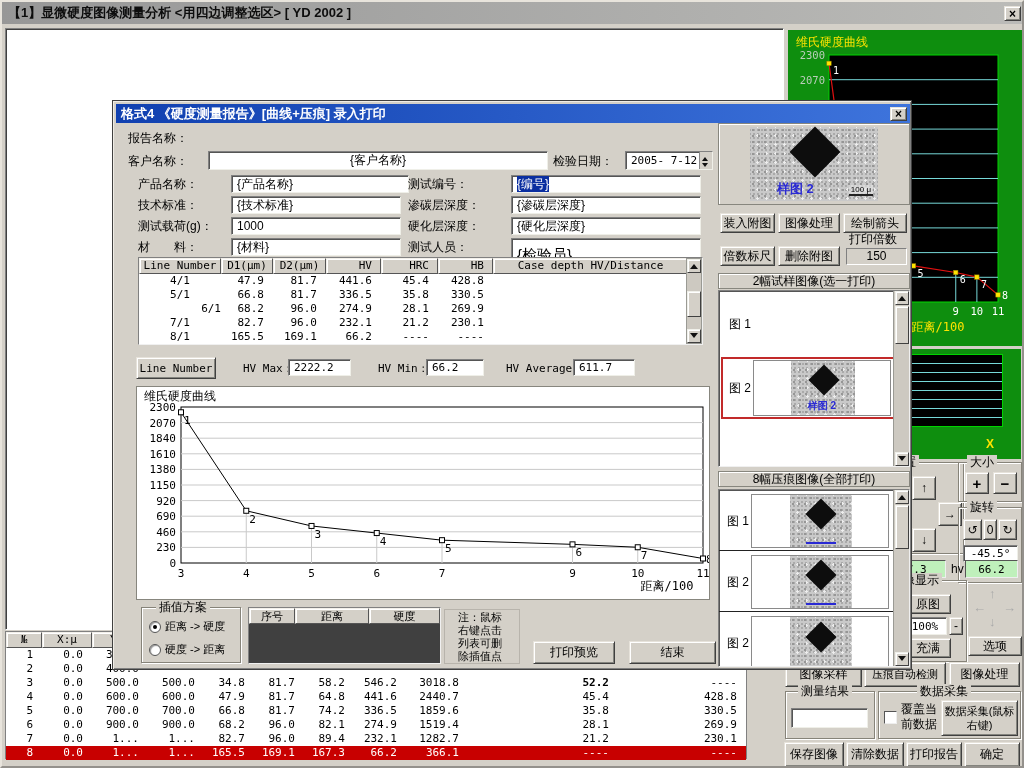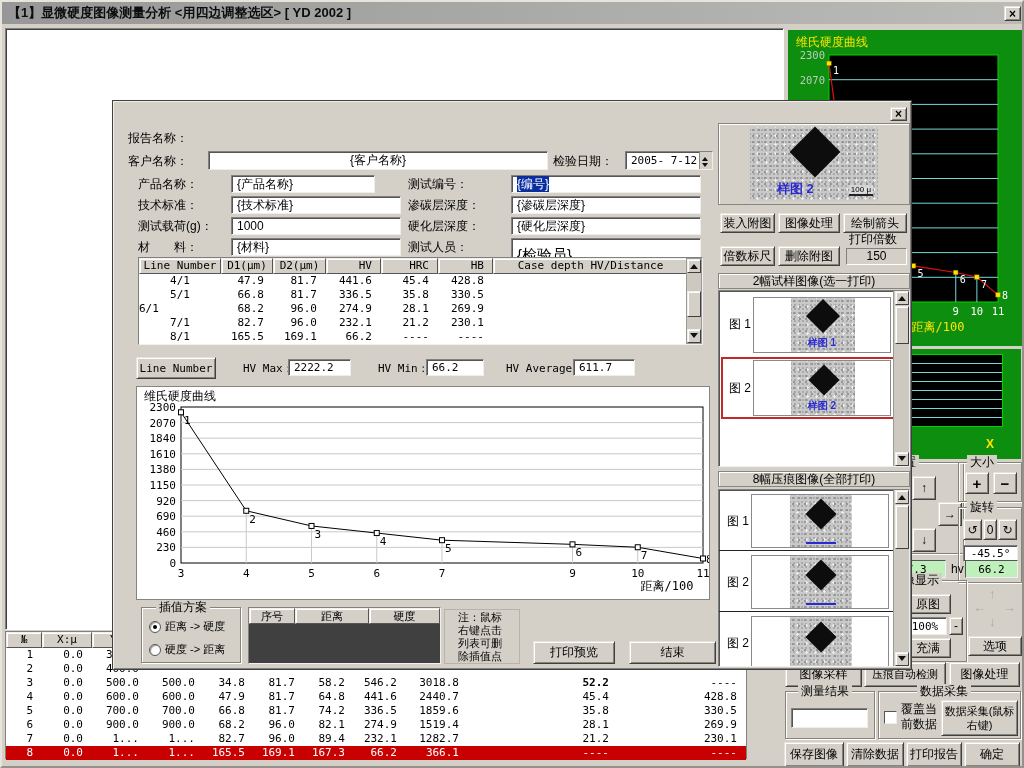--- a/index.html
+++ b/index.html
@@ -326,40 +326,43 @@
         <div class="cell num" style="width: 50px;">169.1</div>
         <div class="cell num" style="width: 50px;">167.3</div>
         <div class="cell num" style="width: 52px;">66.2</div>
         <div class="cell num" style="width: 62px;">366.1</div>
         <div class="cell num" style="width: 150px;">----</div>
         <div class="cell num" style="width: 128px;">----</div>
       </div>
     </div>
 
   <div id="dialog">
+    <div class="dlg-tb">
+      <span>格式4 《硬度测量报告》[曲线+压痕] 录入打印</span>
+    </div>
     <div class="btn" style="left:777px;top:6px;width:17px;height:14px;font-weight:bold">
       <span>×</span>
     </div>
 
     <div class="lbl" style="left:15px;top:30px">报告名称：</div>
     <div class="lbl" style="left:15px;top:53px">客户名称：</div>
     <div class="fld center" style="left:95px;top:50px;width:340px;height:19px;font-size:12px">
         <span>{客户名称}</span>
       </div>
     <div class="lbl" style="left:440px;top:53px">检验日期：</div>
     <div class="fld mono" style="left:512px;top:50px;width:88px;height:19px">
       <span>2005- 7-12</span>
       <div class="abs" style="right:0;top:0;width:13px;height:17px;background:#d4d0c8;border-left:1px solid #888">
         <div class="tri up" style="margin:2px 0 0 2px;border-width:3px;border-bottom:4px solid #111"></div>
         <div class="tri dn" style="margin:2px 0 0 2px;border-width:3px;border-top:4px solid #111"></div>
       </div>
     </div>
 
     <div class="lbl" style="left:25px;top:76px">产品名称：</div>
-    <div class="fld" style="left:118px;top:74px;width:144px;height:18px;font-size:12px">
+    <div class="fld" style="left:118px;top:74px;width:178px;height:18px;font-size:12px">
         <span>{产品名称}</span>
       </div>
     <div class="lbl" style="left:295px;top:76px">测试编号：</div>
     <div class="fld" style="left:398px;top:74px;width:190px;height:18px;font-size:12px">
         <span style="background:#0a2ea0;color:#fff">{编号}</span>
       </div>
 
     <div class="lbl" style="left:25px;top:97px">技术标准：</div>
     <div class="fld" style="left:118px;top:95px;width:170px;height:18px;font-size:12px">
         <span>{技术标准}</span>
@@ -409,21 +412,21 @@
         <div class="row mono">
           <div class="cell num" style="width: 82px; text-align: center; padding-right: 0px;">5/1</div>
           <div class="cell num" style="width: 52px;">66.8</div>
           <div class="cell num" style="width: 53px;">81.7</div>
           <div class="cell num" style="width: 55px;">336.5</div>
           <div class="cell num" style="width: 57px;">35.8</div>
           <div class="cell num" style="width: 55px;">330.5</div>
           <div class="cell num" style="width: 195px;"></div>
         </div>
         <div class="row mono">
-          <div class="cell num" style="width: 82px; text-align: left; padding-right: 0px;">6/1</div>
+          <div class="cell num" style="width: 82px; text-align: right; padding-right: 0px;">6/1</div>
           <div class="cell num" style="width: 52px;">68.2</div>
           <div class="cell num" style="width: 53px;">96.0</div>
           <div class="cell num" style="width: 55px;">274.9</div>
           <div class="cell num" style="width: 57px;">28.1</div>
           <div class="cell num" style="width: 55px;">269.9</div>
           <div class="cell num" style="width: 195px;"></div>
         </div>
         <div class="row mono">
           <div class="cell num" style="width: 82px; text-align: center; padding-right: 0px;">7/1</div>
           <div class="cell num" style="width: 52px;">82.7</div>
@@ -576,25 +579,20 @@
     <div class="btn" style="left:665px;top:145px;width:62px;height:20px">
         <span>删除附图</span>
       </div>
     <div class="abs" style="left:733px;top:147px;width:61px;height:17px;border:1px solid;border-color:#808080 #fff #fff #808080;text-align:center;line-height:15px"><span>150</span></div>
 
     <div class="etchbar" style="left:605px;top:172px;width:192px;height:16px"><span>2幅试样图像(选一打印)</span></div>
 
     <div class="listbox" style="left:605px;top:189px;width:192px;height:177px">
       <div class="abs" style="left:2px;top:6px;width:172px;height:58px">
         <span class="lbl" style="left:8px;top:20px">图 1</span>
-        <div class="thumb" style="left:32px;top:0;width:138px;height:56px">
-          <div class="noise abs" style="left:37px;top:0;width:64px;height:54px"></div>
-          <div class="dia" style="left:57px;top:6px;width:24px;height:24px"></div>
-          <div class="thumbcap" style="bottom:2px">样图 1</div>
-        </div>
       </div>
       <div class="abs" style="left:2px;top:66px;width:174px;height:62px;border:2px solid #c22a2a">
         <span class="lbl" style="left:6px;top:22px">图 2</span>
         <div class="thumb" style="left:30px;top:1px;width:138px;height:56px">
           <div class="noise abs" style="left:37px;top:0;width:64px;height:54px"></div>
           <div class="dia" style="left:59px;top:8px;width:22px;height:22px"></div>
           <div class="thumbcap" style="bottom:2px">样图 2</div>
         </div>
       </div>
       <div class="sb" style="left:174px;top:0;height:175px;border:none;border-left:1px solid #9a9a94">

